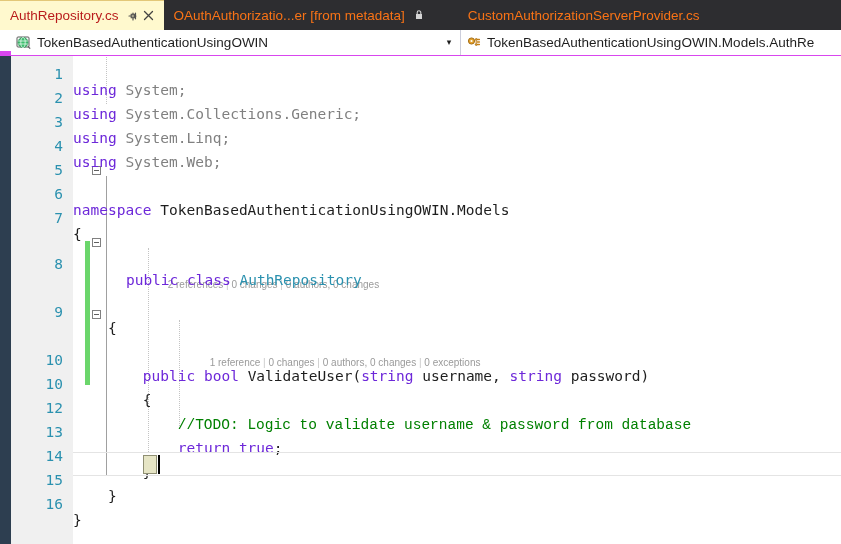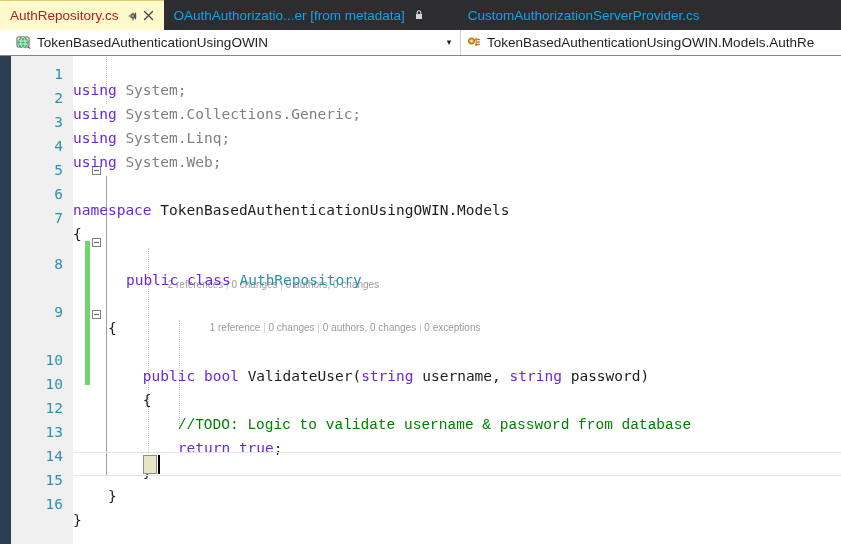--- a/index.html
+++ b/index.html
@@ -33,40 +33,40 @@
     white-space: nowrap;
     box-sizing: border-box;
   }
   .tab.active {
     background: #FFF9CE;
     color: #b91c1c;
     border-top: 1px solid #E3C878;
   }
   .tab.inactive {
     background: #2D2D30;
-    color: #0ea5e9;
+    color: #f97316;
     justify-content: flex-end;
   }
   .tab-label { margin-right: 6px; }
   .tab-icon {
     width: 16px; height: 16px;
     display: inline-flex;
     align-items: center; justify-content: center;
     opacity: .95;
   }
   .tab-icon svg { display: block; }
   .tab-sep-fill { flex: 1 1 auto; background: #2D2D30; }
 
   
   .navbar {
     position: absolute;
     left: 0; top: 30px;
     width: 841px; height: 26px;
     background: #FFFFFF;
-    border-bottom: 1px solid #d946ef;
+    border-bottom: 5px solid #d946ef;
     display: flex;
     align-items: flex-start;
     box-sizing: border-box;
   }
   .nav-left-strip {
     width: 11px;
     background: #2D3E50;
     flex: 0 0 11px;
   }
   .nav-combo {
@@ -363,21 +363,21 @@
     <div class="row" style="top:180px;">
       <span class="lnum">8</span>
       <span class="ltext" style="left:80px;"><span class="plain">    </span><span class="kw">public</span><span class="plain"> </span><span class="kw">class</span><span class="plain"> </span><span class="typ">AuthRepository</span></span>
     </div>
 
     <div class="row" style="top:228px;">
       <span class="lnum">9</span>
       <span class="ltext">    {</span>
     </div>
 
-    <div class="lens" style="left:182px; top:246px;">
+    <div class="lens" style="left:182px; top:281px;">
       <span class="lnk">1 reference</span><span class="sepbar"> | </span><span class="lnk">0 changes</span><span class="sepbar"> | </span><span class="lnk">0 authors, 0 changes</span><span class="sepbar"> | </span><span class="lnk">0 exceptions</span>
     </div>
 
     <div class="row" style="top:276px;">
       <span class="lnum">10</span>
       <span class="ltext"><span class="plain">        </span><span class="kw">public</span><span class="plain"> </span><span class="kw">bool</span><span class="plain"> </span><span class="plain">ValidateUser(</span><span class="kw">string</span><span class="plain"> username, </span><span class="kw">string</span><span class="plain"> password)</span></span>
     </div>
 
     <div class="row" style="top:300px;">
       <span class="lnum">10</span>

